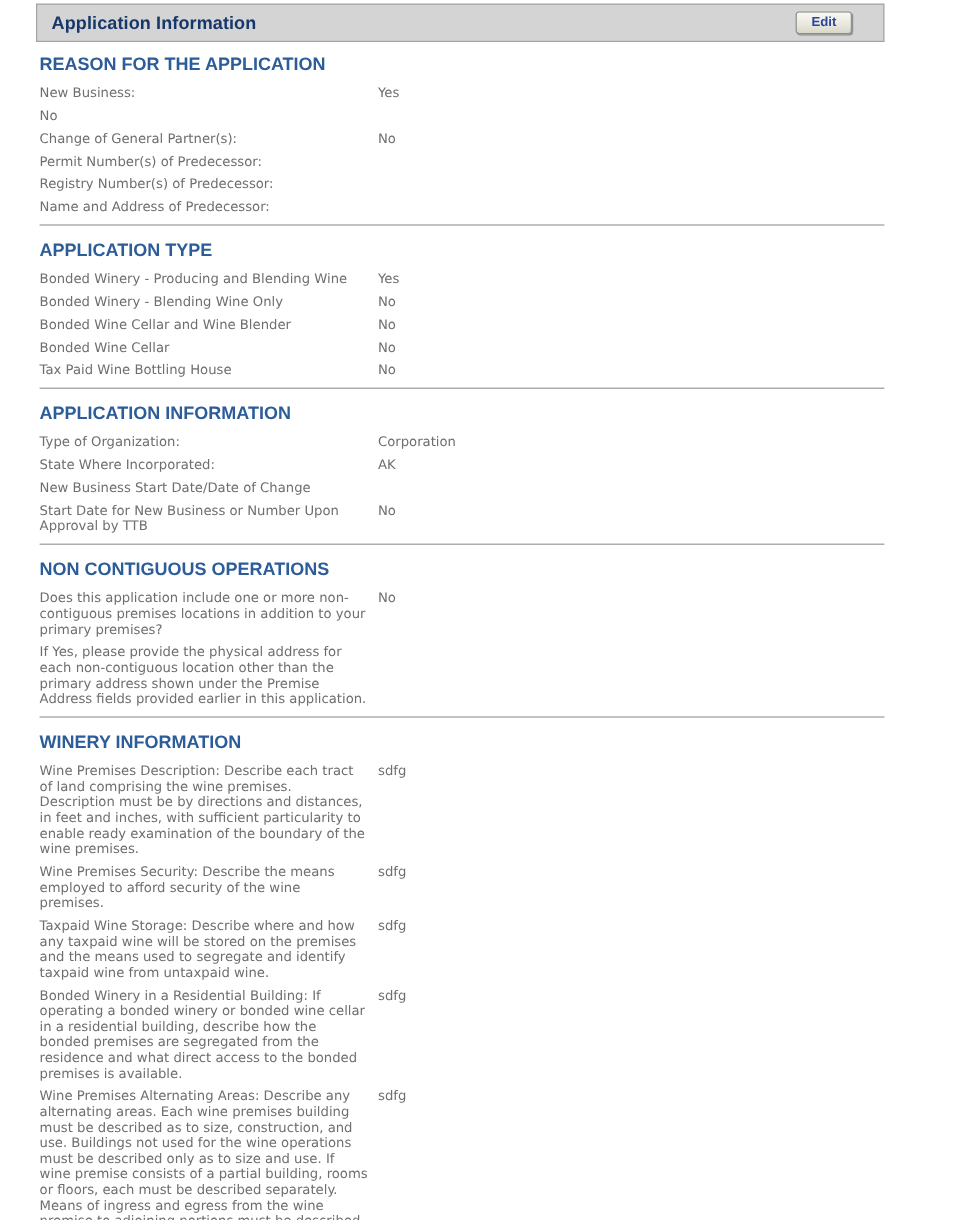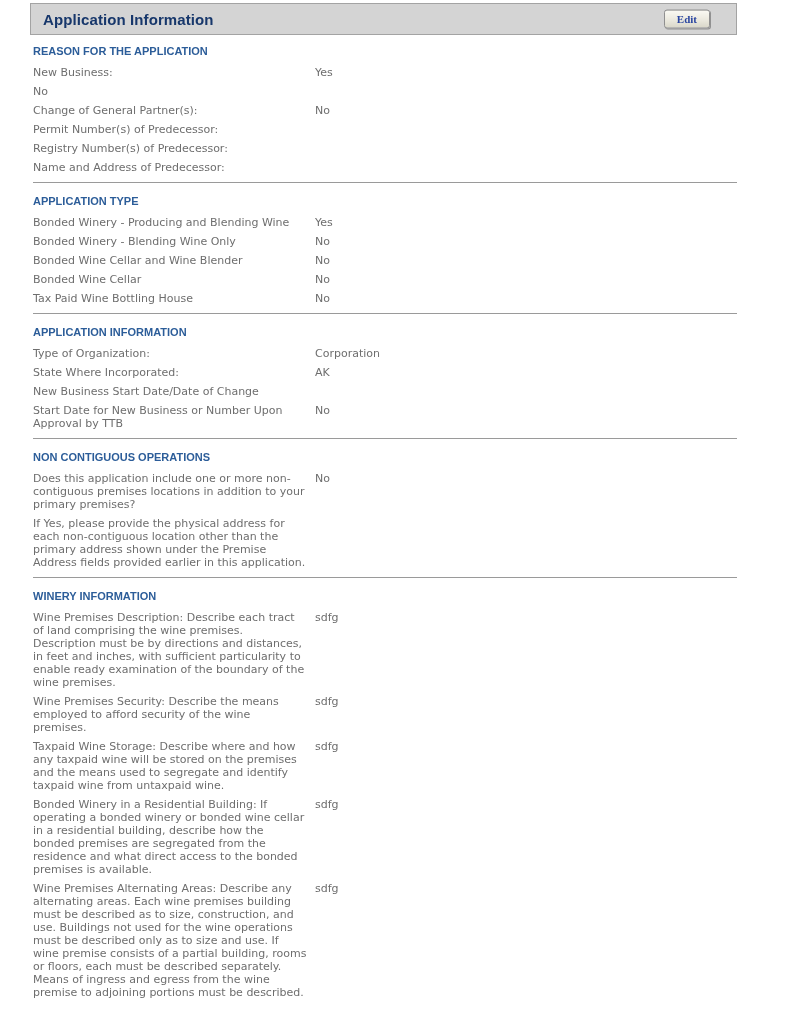--- a/index.html
+++ b/index.html
@@ -30,21 +30,21 @@
     font-weight: bold;
     color: var(--title-color, #17376b);
     letter-spacing: 0.1px;
   }
   .edit-button {
     position: absolute;
     right: 26px;
     top: 50%;
     transform: translateY(-50%);
     padding: 2px 12px 3px 12px;
-    font-family: Liberation Serif, serif;
+    font-family: Liberation Sans, sans-serif;
     font-size: 11px;
     font-weight: bold;
     color: var(--button-text, #2a46a0);
     background: linear-gradient(#faf9f3, #e9e7dc 60%, #d9d7c9);
     border: 1px solid #8f8f8f;
     border-radius: 3px;
     box-shadow: 1px 1px 0 rgba(90,90,90,0.55);
     cursor: pointer;
   }
 
@@ -53,21 +53,21 @@
   .divider {
     border: none;
     border-top: 1px solid var(--divider, #9a9a9a);
     margin: 8px 0 12px 0;
     height: 0;
   }
   .section:first-child .divider { display: none; }
   .section-heading {
     margin: 12px 0 9px 0;
     font-family: "Liberation Sans", sans-serif;
-    font-size: 11px;
+    font-size: 15px;
     font-weight: bold;
     color: var(--heading-color, #2c5d99);
     letter-spacing: 0px;
   }
   .section:first-child .section-heading { margin-top: 10px; }
   .row {
     display: flex;
     align-items: flex-start;
     line-height: 13px;
     margin-bottom: 6px;

